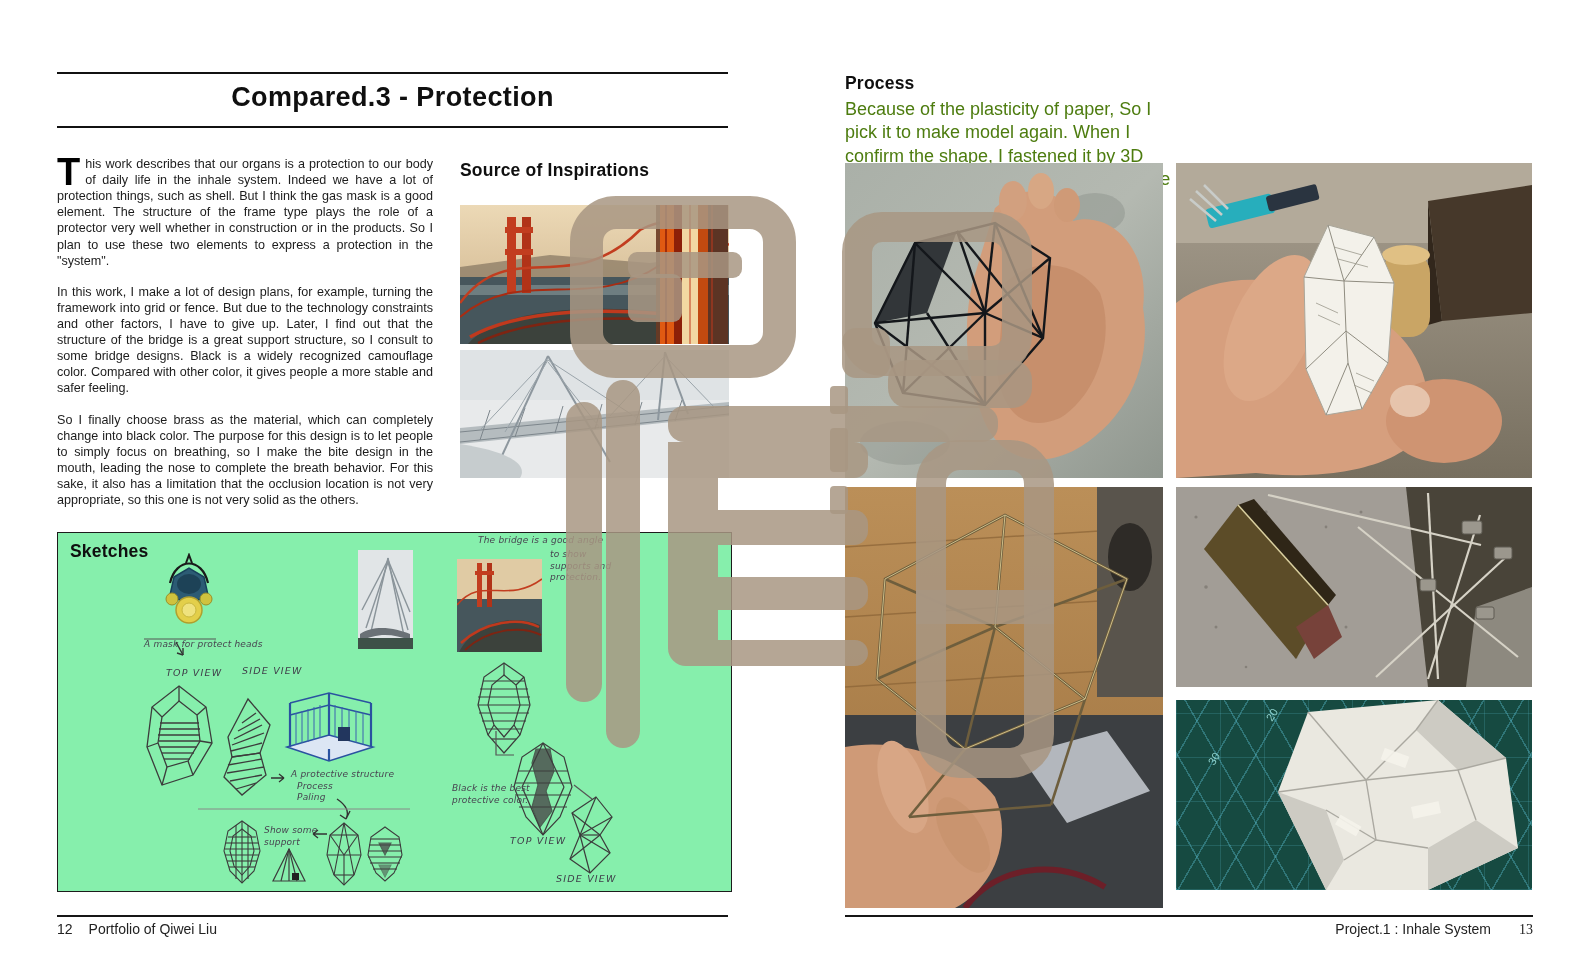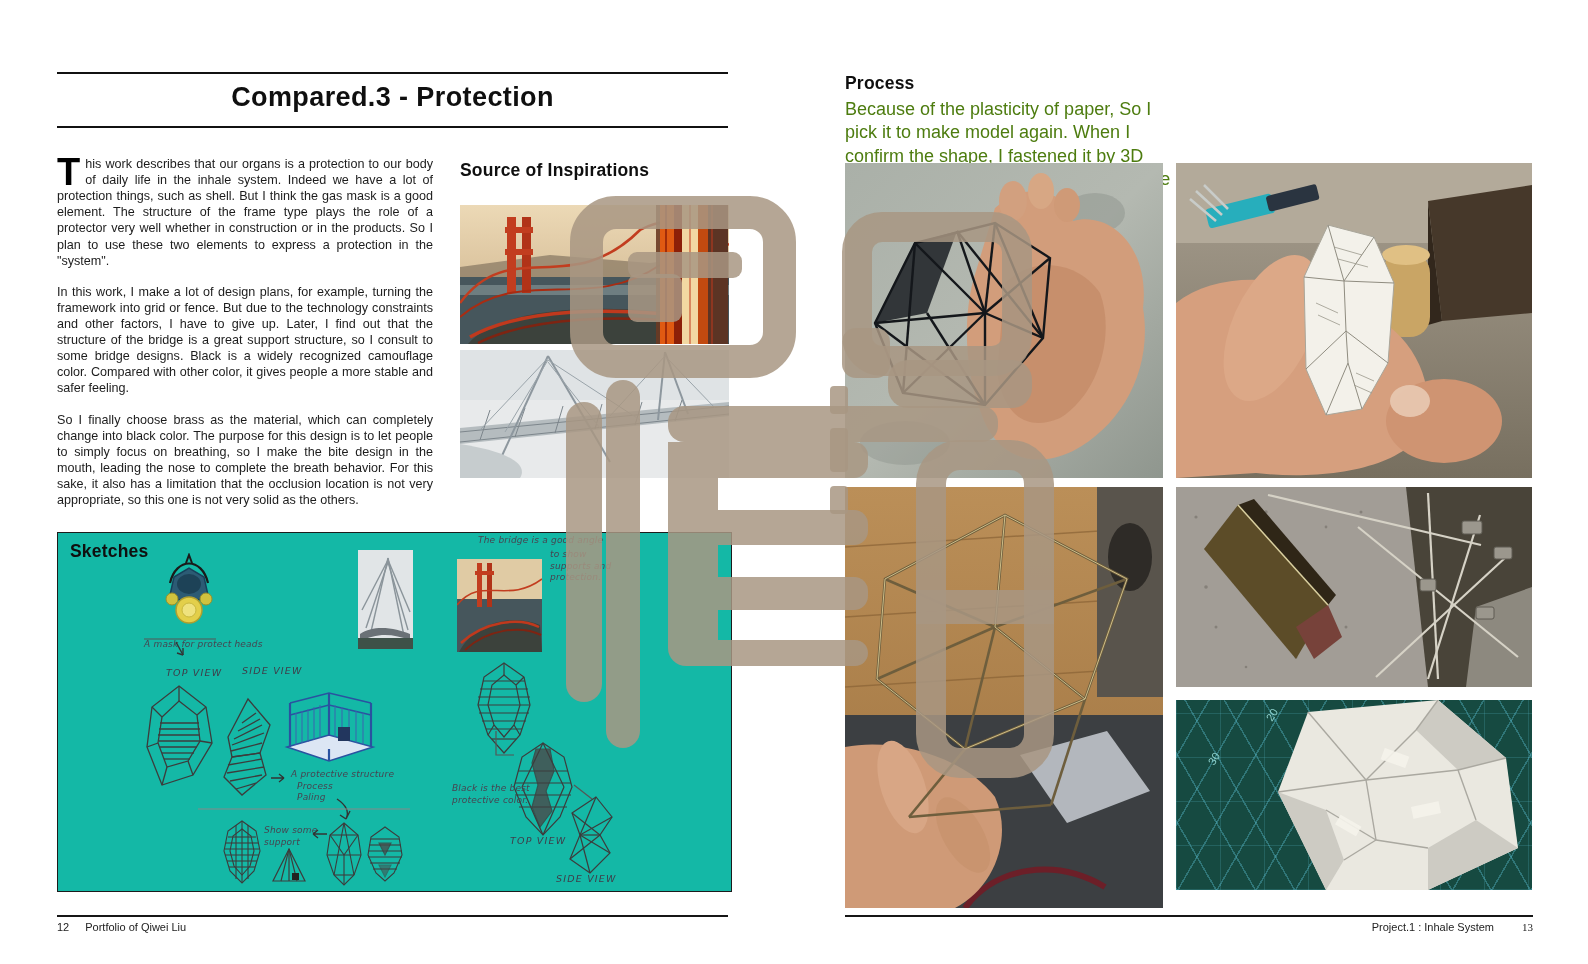--- a/index.html
+++ b/index.html
@@ -10,27 +10,27 @@
   .page-title{position:absolute;left:57px;top:82px;width:671px;text-align:center;
               font-size:27px;font-weight:700;letter-spacing:.4px;color:#0f0f0f;}
   .h2{position:absolute;font-size:17.5px;font-weight:700;color:#0f0f0f;letter-spacing:.2px;}
   .body-col{position:absolute;left:57px;top:156px;width:376px;font-size:12.6px;
             line-height:1.28;text-align:justify;color:#1c1c1c;}
   .body-col p{margin:0 0 15px 0;}
   .dropcap{float:left;font-size:38px;line-height:30px;font-weight:700;padding:1px 5px 0 0;color:#000;}
   .proc-body{position:absolute;left:845px;top:98px;width:326px;font-size:18px;line-height:1.3;color:#4d7c0f;}
   .photo{position:absolute;overflow:hidden;z-index:1;}
   .photo svg{display:block;}
-  .footer-txt{position:absolute;font-size:11px;color:#222;}
+  .footer-txt{position:absolute;font-size:14px;color:#222;}
   .footer-txt .num{margin-right:16px;}
   .footer-right{text-align:right;}
   .footer-right .num{margin-left:28px;margin-right:0;font-family:Liberation Serif, serif;}
   
   #sketchbox{position:absolute;left:57px;top:532px;width:673px;height:358px;
-             border:1.5px solid #1c1c1c;background:#14b8a6;}
+             border:1.5px solid #1c1c1c;background:#86efac;}
   .hw{position:absolute;font-family:"DejaVu Sans",sans-serif;font-style:italic;
       font-size:9px;color:#474450;line-height:1.3;letter-spacing:.2px;}
   .hw-caps{font-size:9.5px;letter-spacing:1.2px;color:#3f3d49;}
   .sk{position:absolute;}
   
   .wm{position:absolute;z-index:30;pointer-events:none;background:rgba(168,150,130,0.85);}
   .wm-ring{position:absolute;z-index:30;pointer-events:none;background:transparent;
            border-style:solid;border-color:rgba(168,150,130,0.85);}
   
   .mat{background-color:#164a41;

